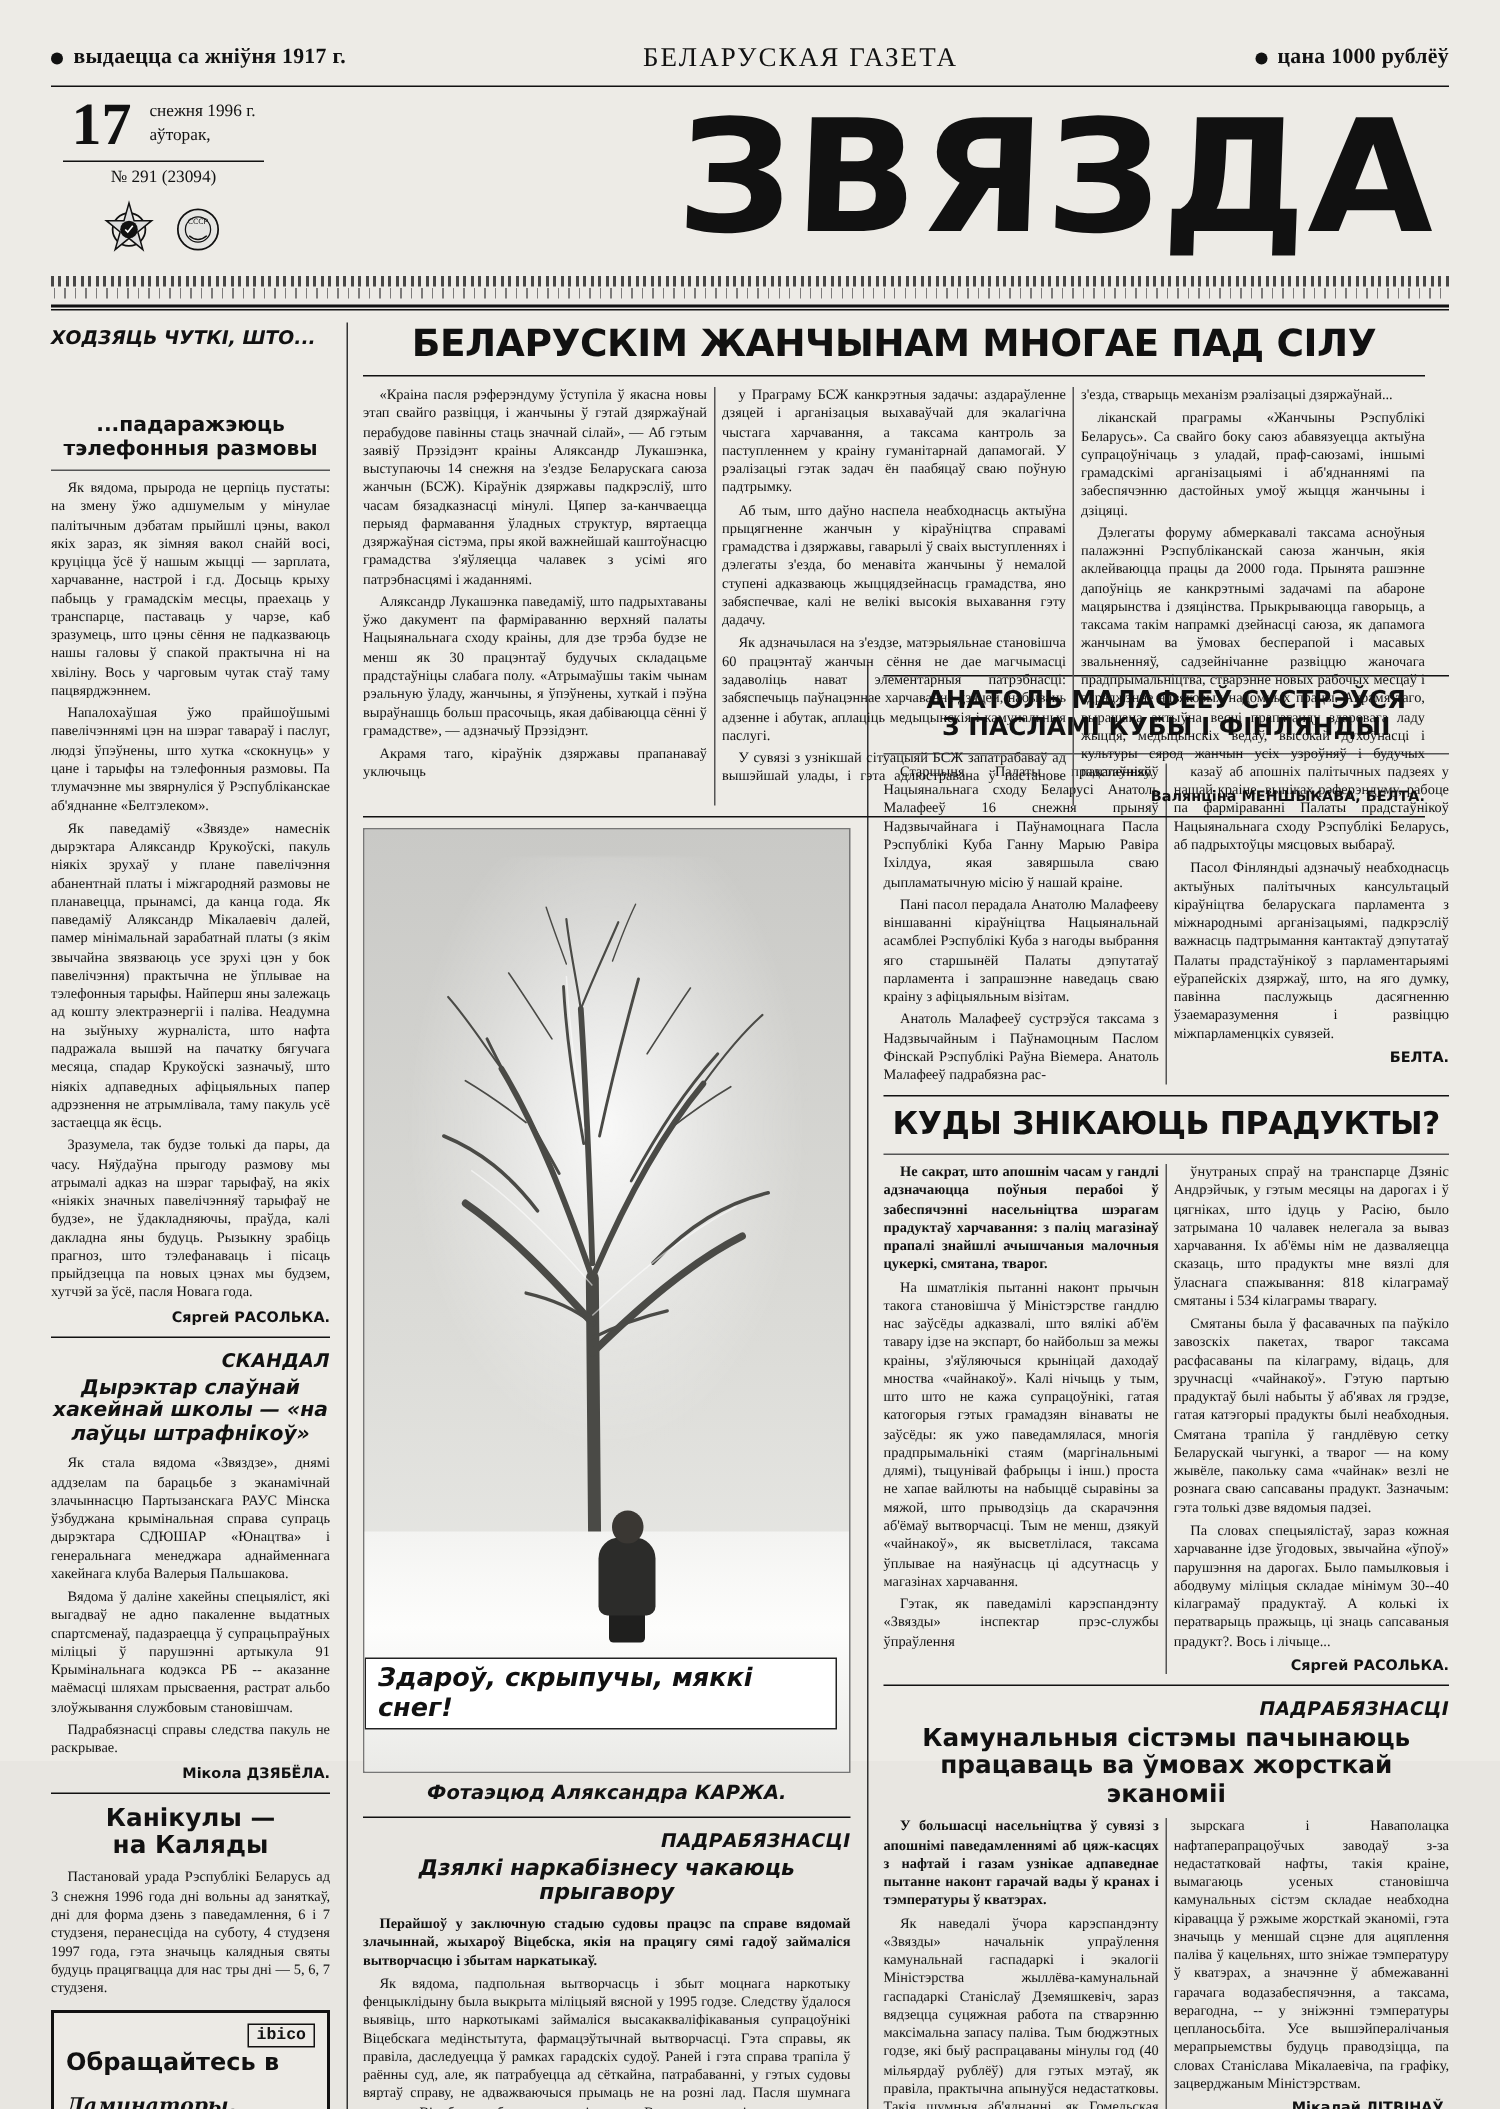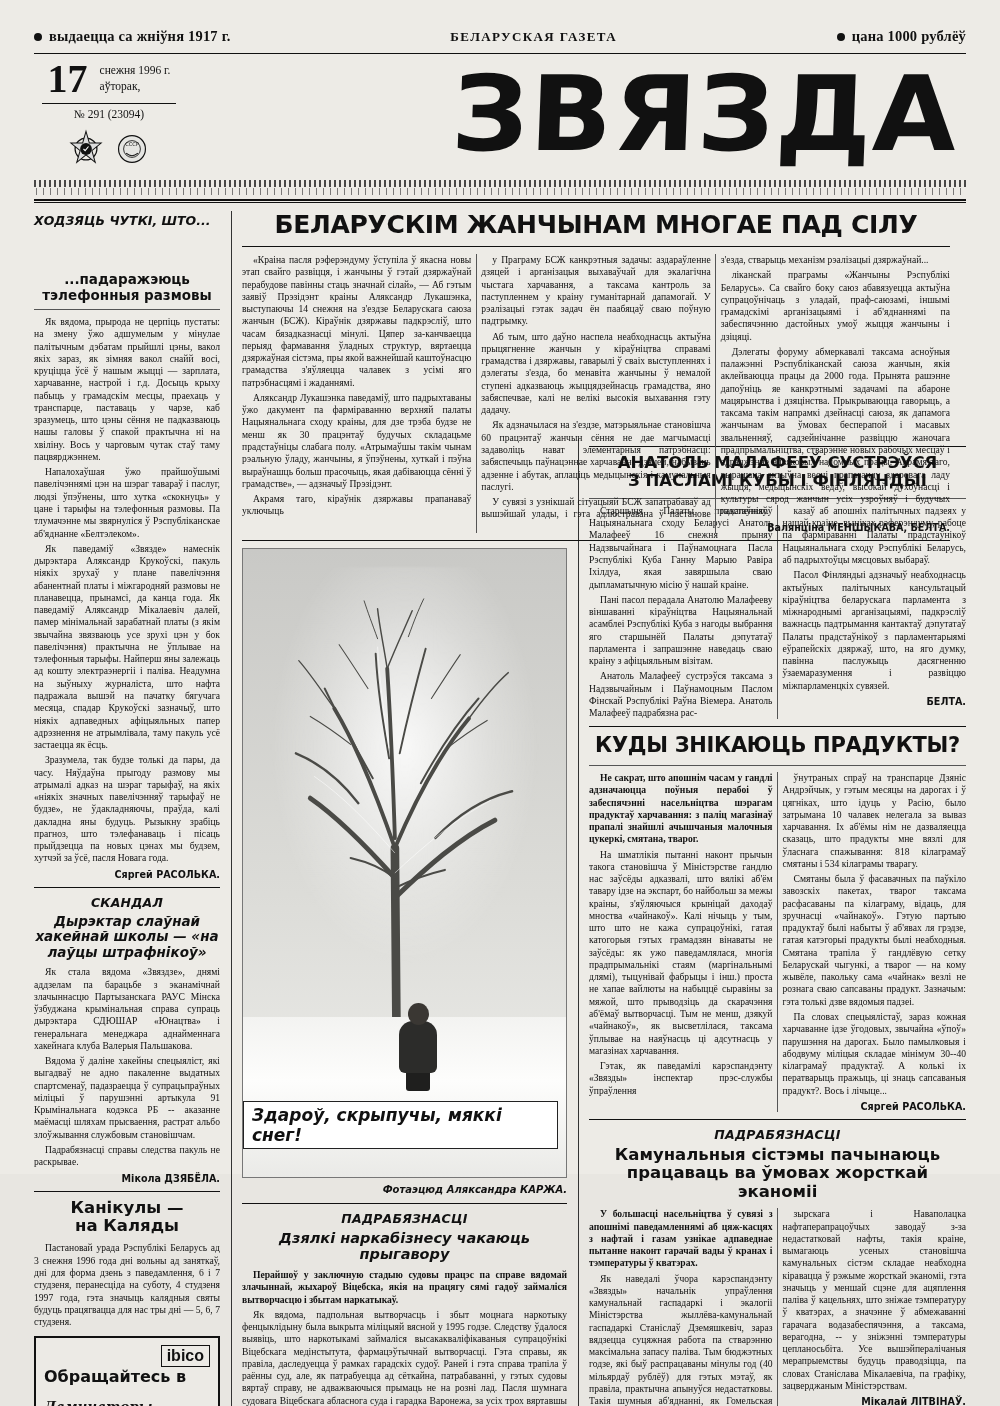--- a/index.html
+++ b/index.html
@@ -19,21 +19,21 @@
     padding:28px 34px 10px 34px;
   }
   
   .masthead-top {
     display:flex; align-items:center; justify-content:space-between;
     font-size:14.5px; font-weight:bold; letter-spacing:.2px;
     padding-bottom:6px;
   }
   .mt-left, .mt-right { display:flex; align-items:center; gap:7px; }
   .bullet { width:8px; height:8px; background:#111; border-radius:50%; display:inline-block; }
-  .mt-center { font-size:13px; font-weight:bold; letter-spacing:1.4px; }
+  .mt-center { font-size:18px; font-weight:normal; letter-spacing:1.4px; }
   .rule-thin { border-top:1.6px solid #111; margin:2px 0 0 0; }
 
   .masthead {
     display:flex; align-items:flex-start; gap:10px;
     height:118px; position:relative; margin-top:2px;
   }
   .date-block {
     width:150px; padding-top:4px; text-align:center; flex:0 0 150px;
   }
   .date-num { font-size:40px; font-weight:bold; line-height:.95; display:inline-block; vertical-align:middle;}
@@ -85,21 +85,21 @@
     line-height:1.12;
     margin:0 0 7px 0;
   }
   .hl-main { font-size:25px; letter-spacing:-.3px; }
   .hl-med  { font-size:16.5px; }
   .hl-sm   { font-size:14.5px; }
 
   .kicker {
     font-family:"DejaVu Sans", sans-serif;
     font-style:italic; font-weight:bold;
-    font-size:12.5px; text-align:center;
+    font-size:12.5px; text-align:right;
     margin:6px 0 4px 0; letter-spacing:.2px;
   }
 
   p.body {
     font-size:9.6px; line-height:1.28; text-align:justify;
     margin:0 0 3px 0; text-indent:11px; hyphens:auto;
   }
   .sign { font-size:9.6px; font-weight:bold; text-align:right; margin:4px 0 6px 0; font-family:"DejaVu Sans", sans-serif;}
   .twocol { column-count:2; column-gap:10px; column-rule:1px solid #555; }
   .threecol { column-count:3; column-gap:10px; column-rule:1px solid #555; }
@@ -140,34 +140,34 @@
   .p-coat { position:absolute; bottom:18px; left:4px; width:38px; height:52px; background:#2c2c2a; border-radius:14px 14px 6px 6px;}
   .p-head { position:absolute; bottom:66px; left:13px; width:21px; height:22px; background:#3a3733; border-radius:50%;}
   .p-legs { position:absolute; bottom:0; left:11px; width:24px; height:24px; background:#1f1f1e; border-radius:3px;}
   .photo-caption {
     position:absolute; right:8px; bottom:28px;
     background:#fff; border:1px solid #222; padding:3px 8px;
     font-family:"DejaVu Sans", sans-serif; font-weight:bold; font-style:italic; font-size:17px;
   }
   .photo-credit {
     font-family:"DejaVu Sans", sans-serif; font-weight:bold; font-style:italic;
-    font-size:10px; text-align:right; margin:6px 0 8px 0;
+    font-size:13px; text-align:center; margin:6px 0 8px 0;
   }
 
   
   .adbox {
     border:2px solid #111; padding:7px 8px; margin-top:8px; background:#eceae5;
     position:relative;
   }
   .ad-title {
     font-family:"DejaVu Sans", sans-serif; font-weight:bold; font-size:16px;
     margin-bottom:12px;
   }
   .ad-line { font-family:"DejaVu Serif", serif; font-weight:bold; font-style:italic; font-size:13.5px; line-height:1.2; }
-  .ad-logo-ibico { float:right; font-family:Liberation Sans, sans-serif; font-weight:bold; font-size:16px; border:1.5px solid #111; padding:1px 5px; }
+  .ad-logo-ibico { float:right; font-family:Liberation Mono, monospace; font-weight:bold; font-size:11px; border:1.5px solid #111; padding:1px 5px; }
   .bold { font-weight:bold; }
 </style>
 </head>
 <body>
 
 <div class="page">
 
   <div class="masthead-top">
     <div class="mt-left">
       <span class="bullet"></span>

